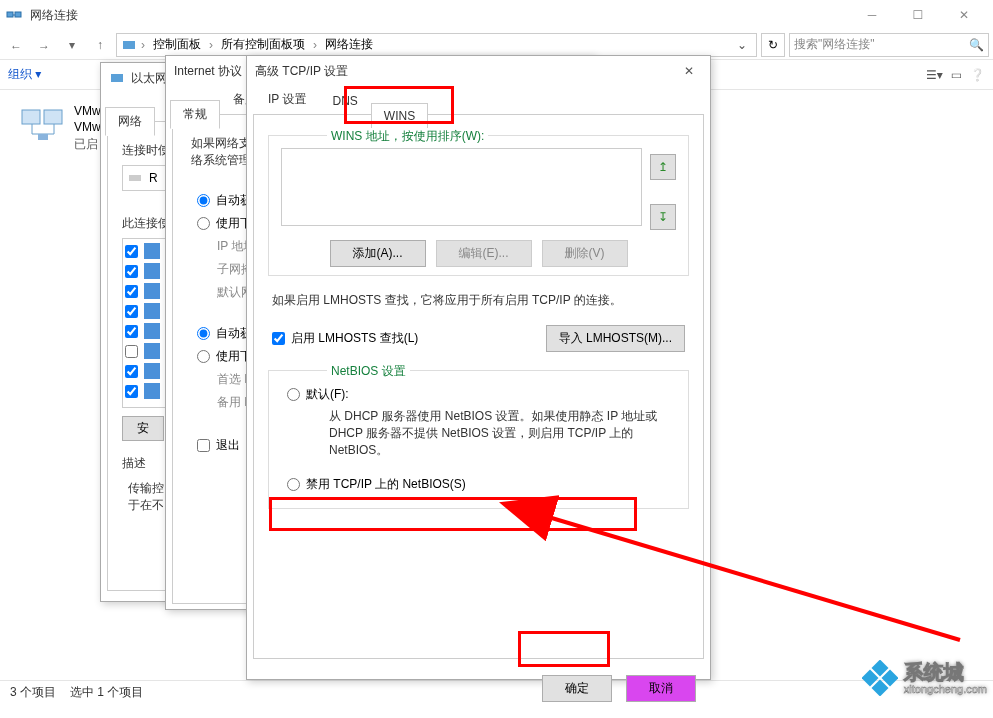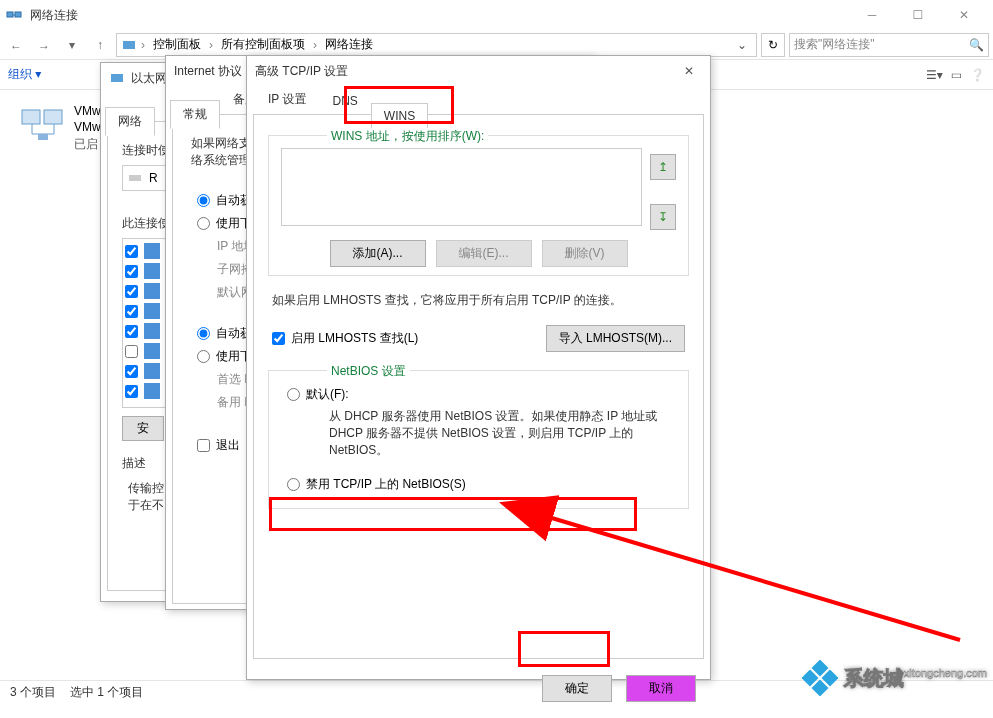--- a/index.html
+++ b/index.html
@@ -386,17 +386,17 @@
   <line x1="960" y1="640" x2="545" y2="516" stroke="#f00" stroke-width="4" marker-end="url(#ah)"></line>
 </svg>
 
 <div class="watermark">
   <svg width="36" height="36" viewBox="0 0 36 36">
     <rect x="12" y="2" width="12" height="12" fill="#2aa5e0" transform="rotate(45 18 8)"></rect>
     <rect x="2" y="12" width="12" height="12" fill="#2aa5e0" transform="rotate(45 8 18)"></rect>
     <rect x="22" y="12" width="12" height="12" fill="#2aa5e0" transform="rotate(45 28 18)"></rect>
     <rect x="12" y="22" width="12" height="12" fill="#2aa5e0" transform="rotate(45 18 28)"></rect>
   </svg>
-  <div style="display:flex; flex-direction:row; line-height:1.1">
+  <div style="display:flex; flex-direction:column; line-height:1.1">
     <span style="font-weight:bold; color:#fff; -webkit-text-stroke:1px #777;">系统城</span>
     <span style="font-size:11px; color:#fff; -webkit-text-stroke:.5px #777;">xitongcheng.com</span>
   </div>
 </div>
 
 </body></html>

